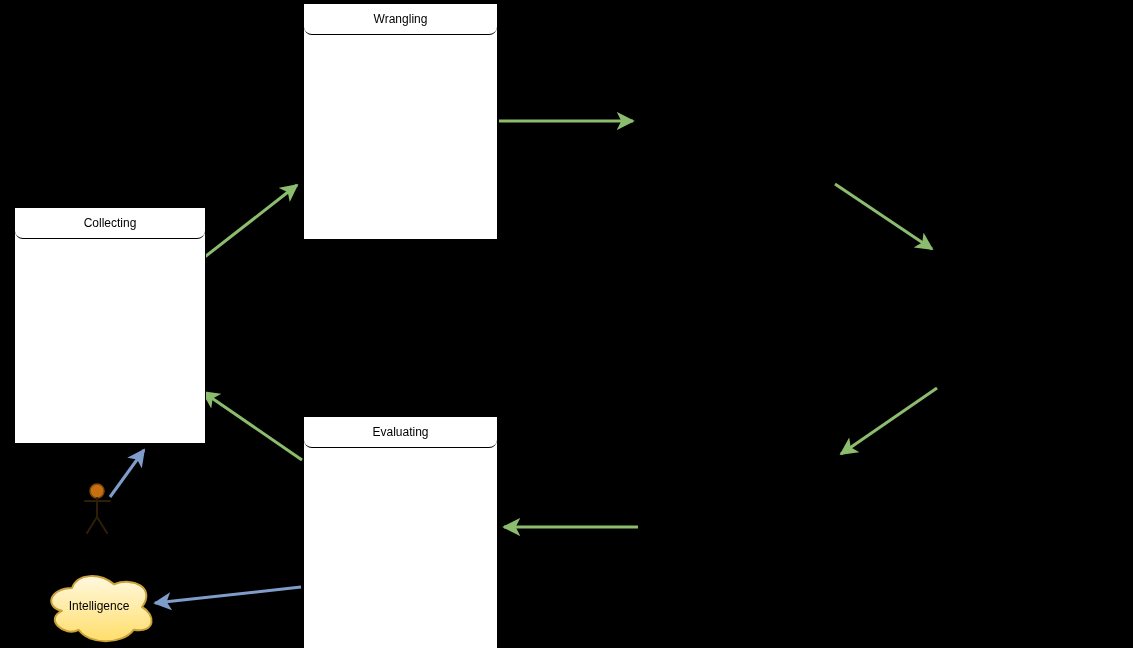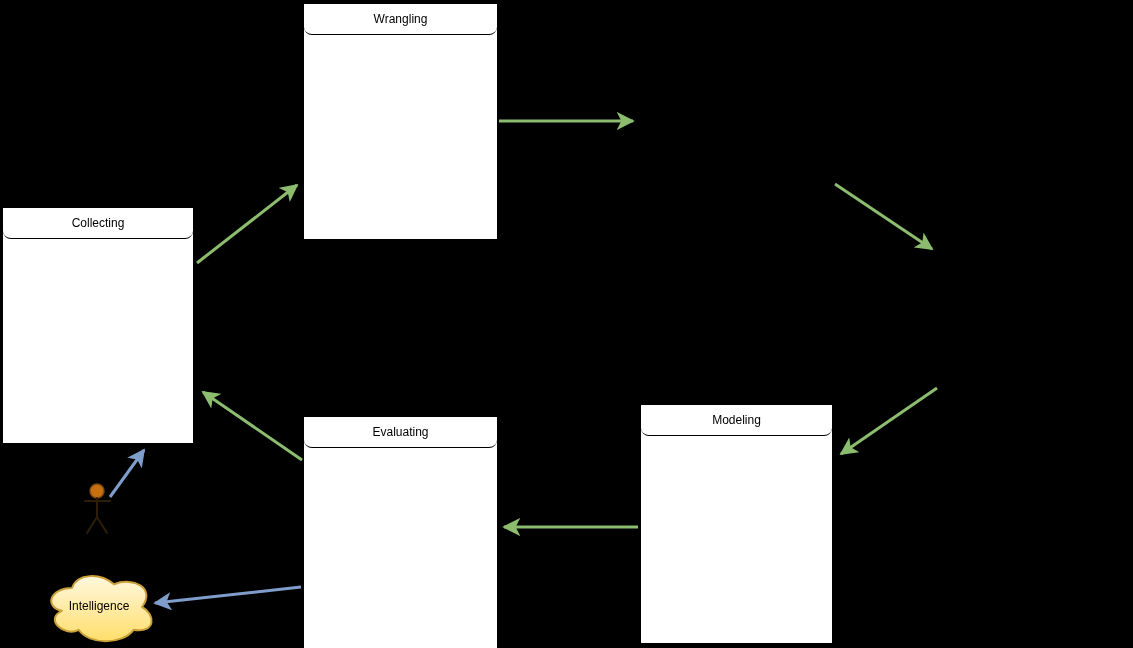--- a/index.html
+++ b/index.html
@@ -120,35 +120,31 @@
                C 49.6,588 44,607 61.9,610.8
                C 44,619.2 64.2,637.4 78.7,629.8
                C 88.8,645 122.4,645 133.6,629.8
                C 156,633.6 156,614.6 142,607
                C 156,588 133.6,576.6 114,584.2
                C 100,572.8 77.6,572.8 72,588 Z"></path>
       <text class="cloud-label" x="99" y="610" text-anchor="middle">Intelligence</text>
     </g>
   </svg>
 
-  <div class="node" style="left:2px; top:207px; width:192px; height:237px;">
+  <div class="node" style="left:14px; top:207px; width:192px; height:237px;">
     <div class="node-title">Collecting</div>
     <div class="node-body"></div>
   </div>
 
   <div class="node" style="left:303px; top:3px; width:195px; height:237px;">
     <div class="node-title">Wrangling</div>
     <div class="node-body"></div>
   </div>
 
 
 
-  <div class="node" style="left:640px; top:404px; width:193px; height:240px;">
-    <div class="node-title">Modeling</div>
-    <div class="node-body"></div>
-  </div>
 
   <div class="node" style="left:303px; top:416px; width:195px; height:240px;">
     <div class="node-title">Evaluating</div>
     <div class="node-body"></div>
   </div>
 
 </div>
 
 </body></html>

